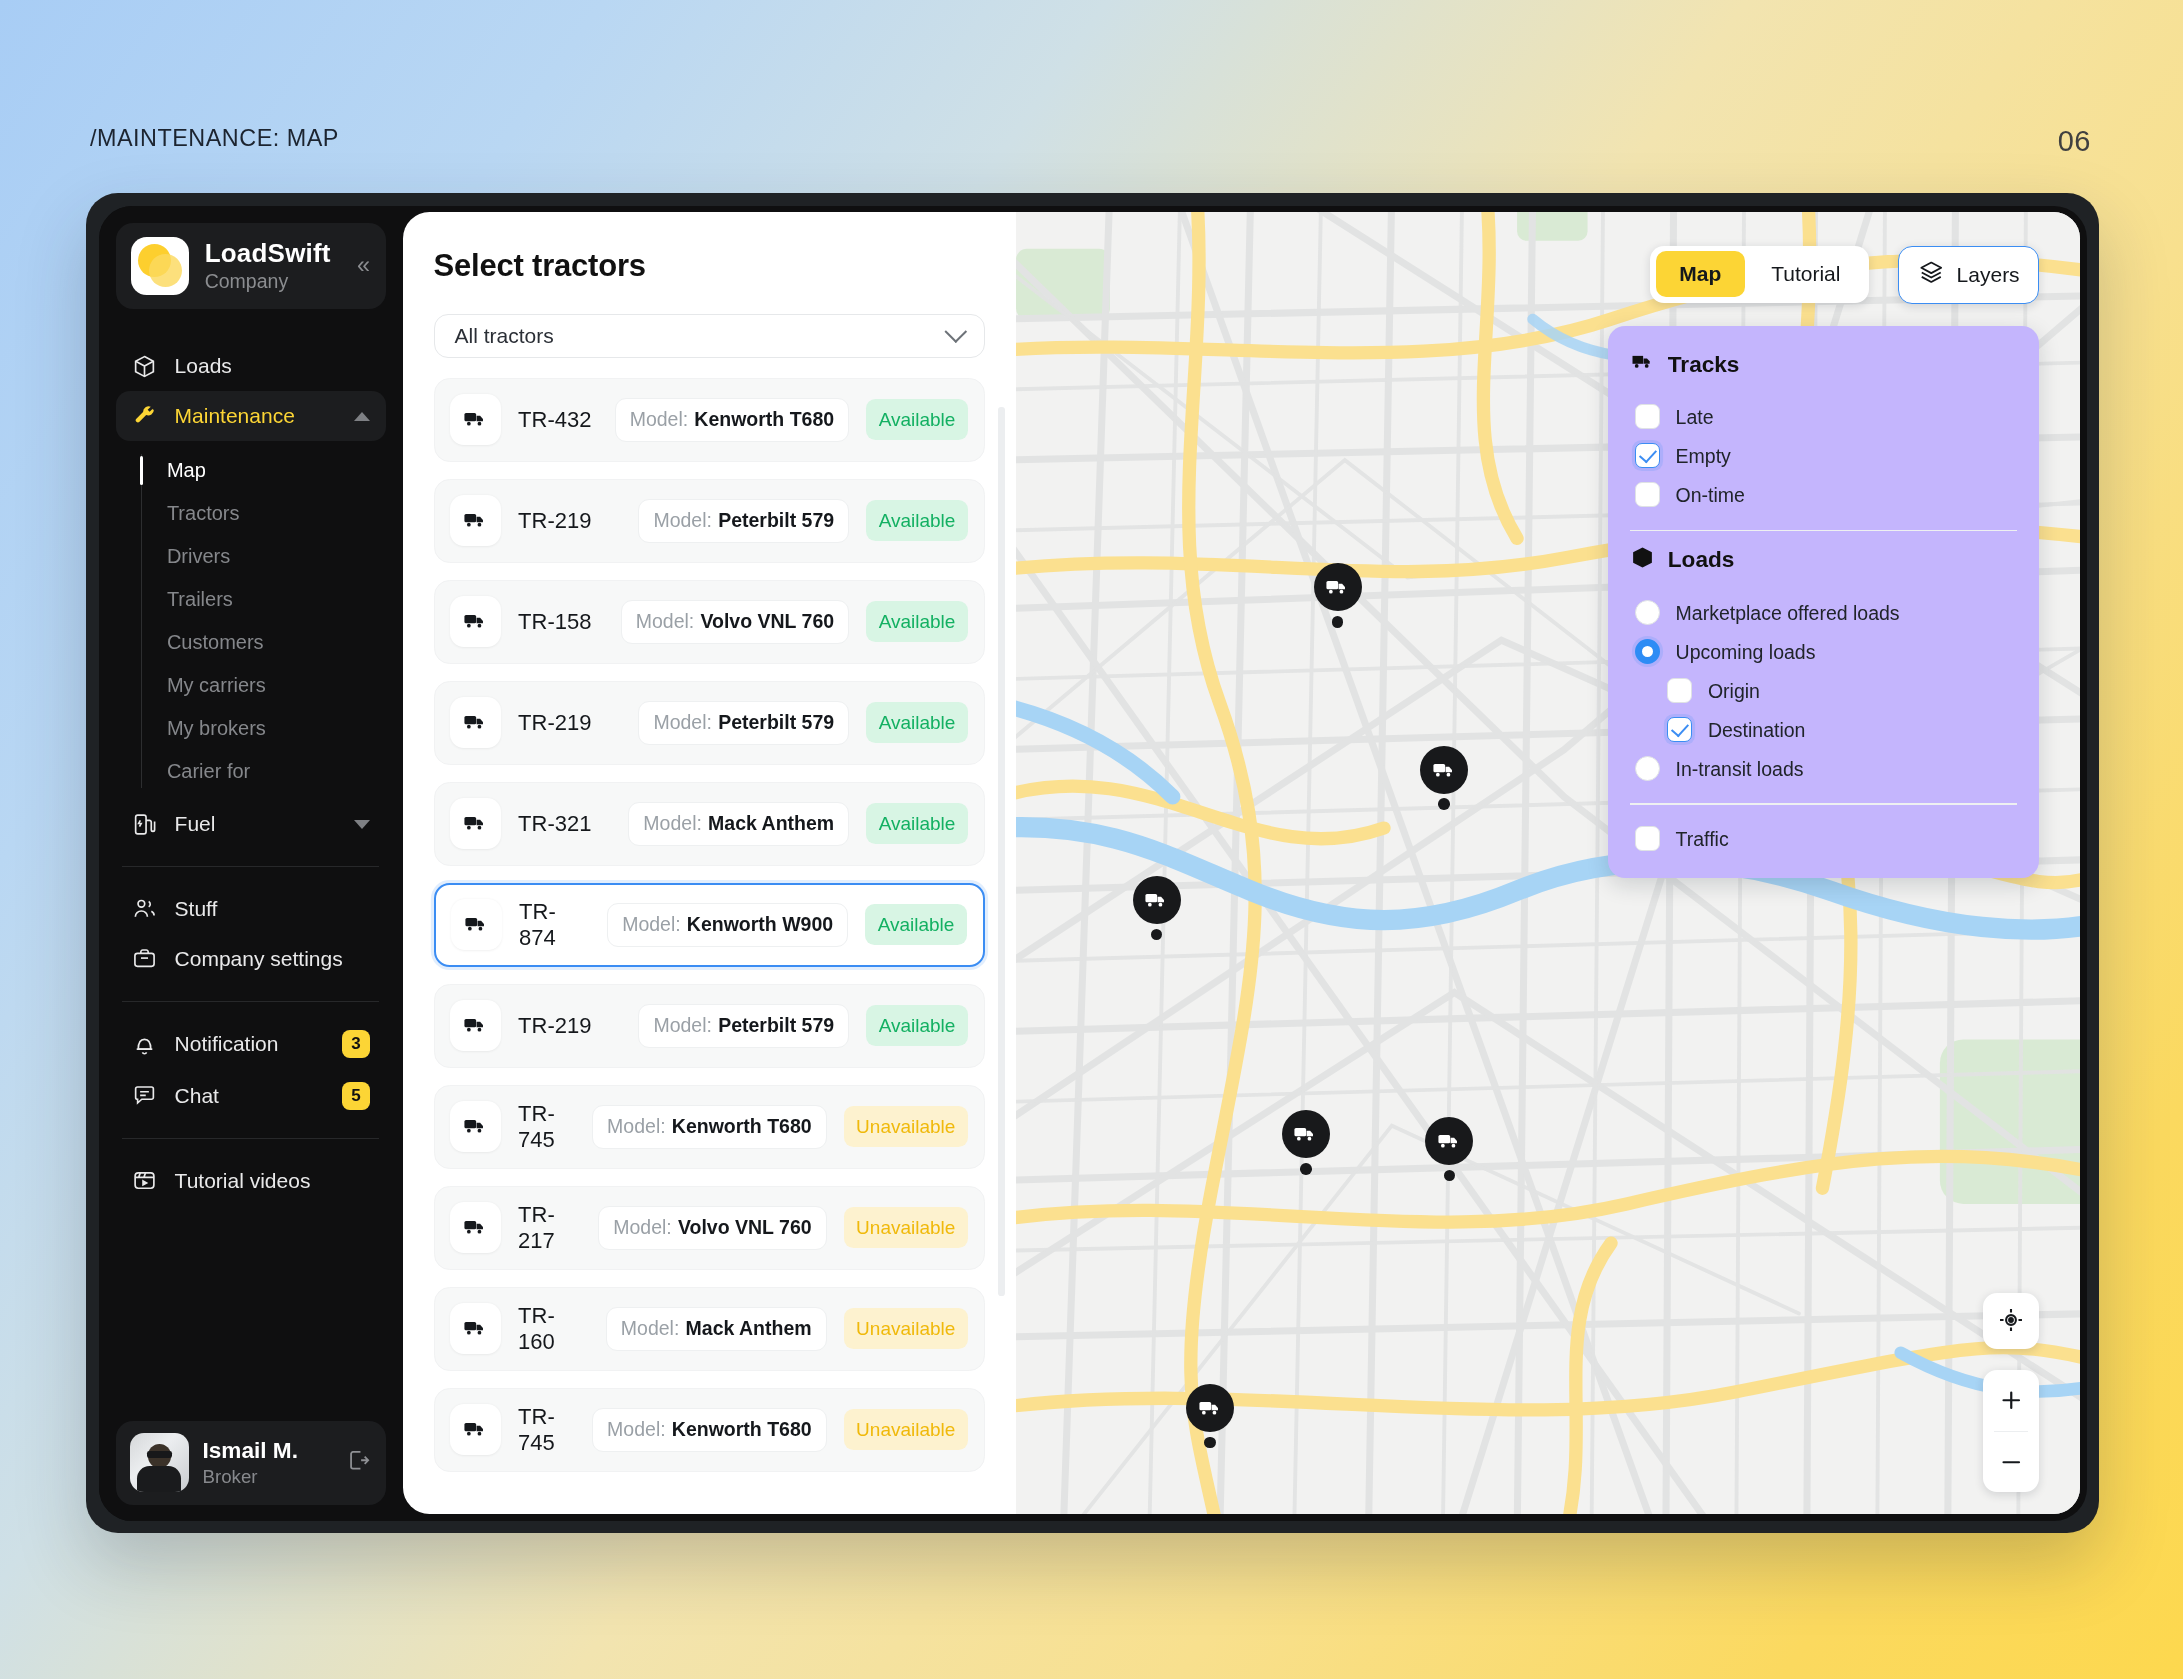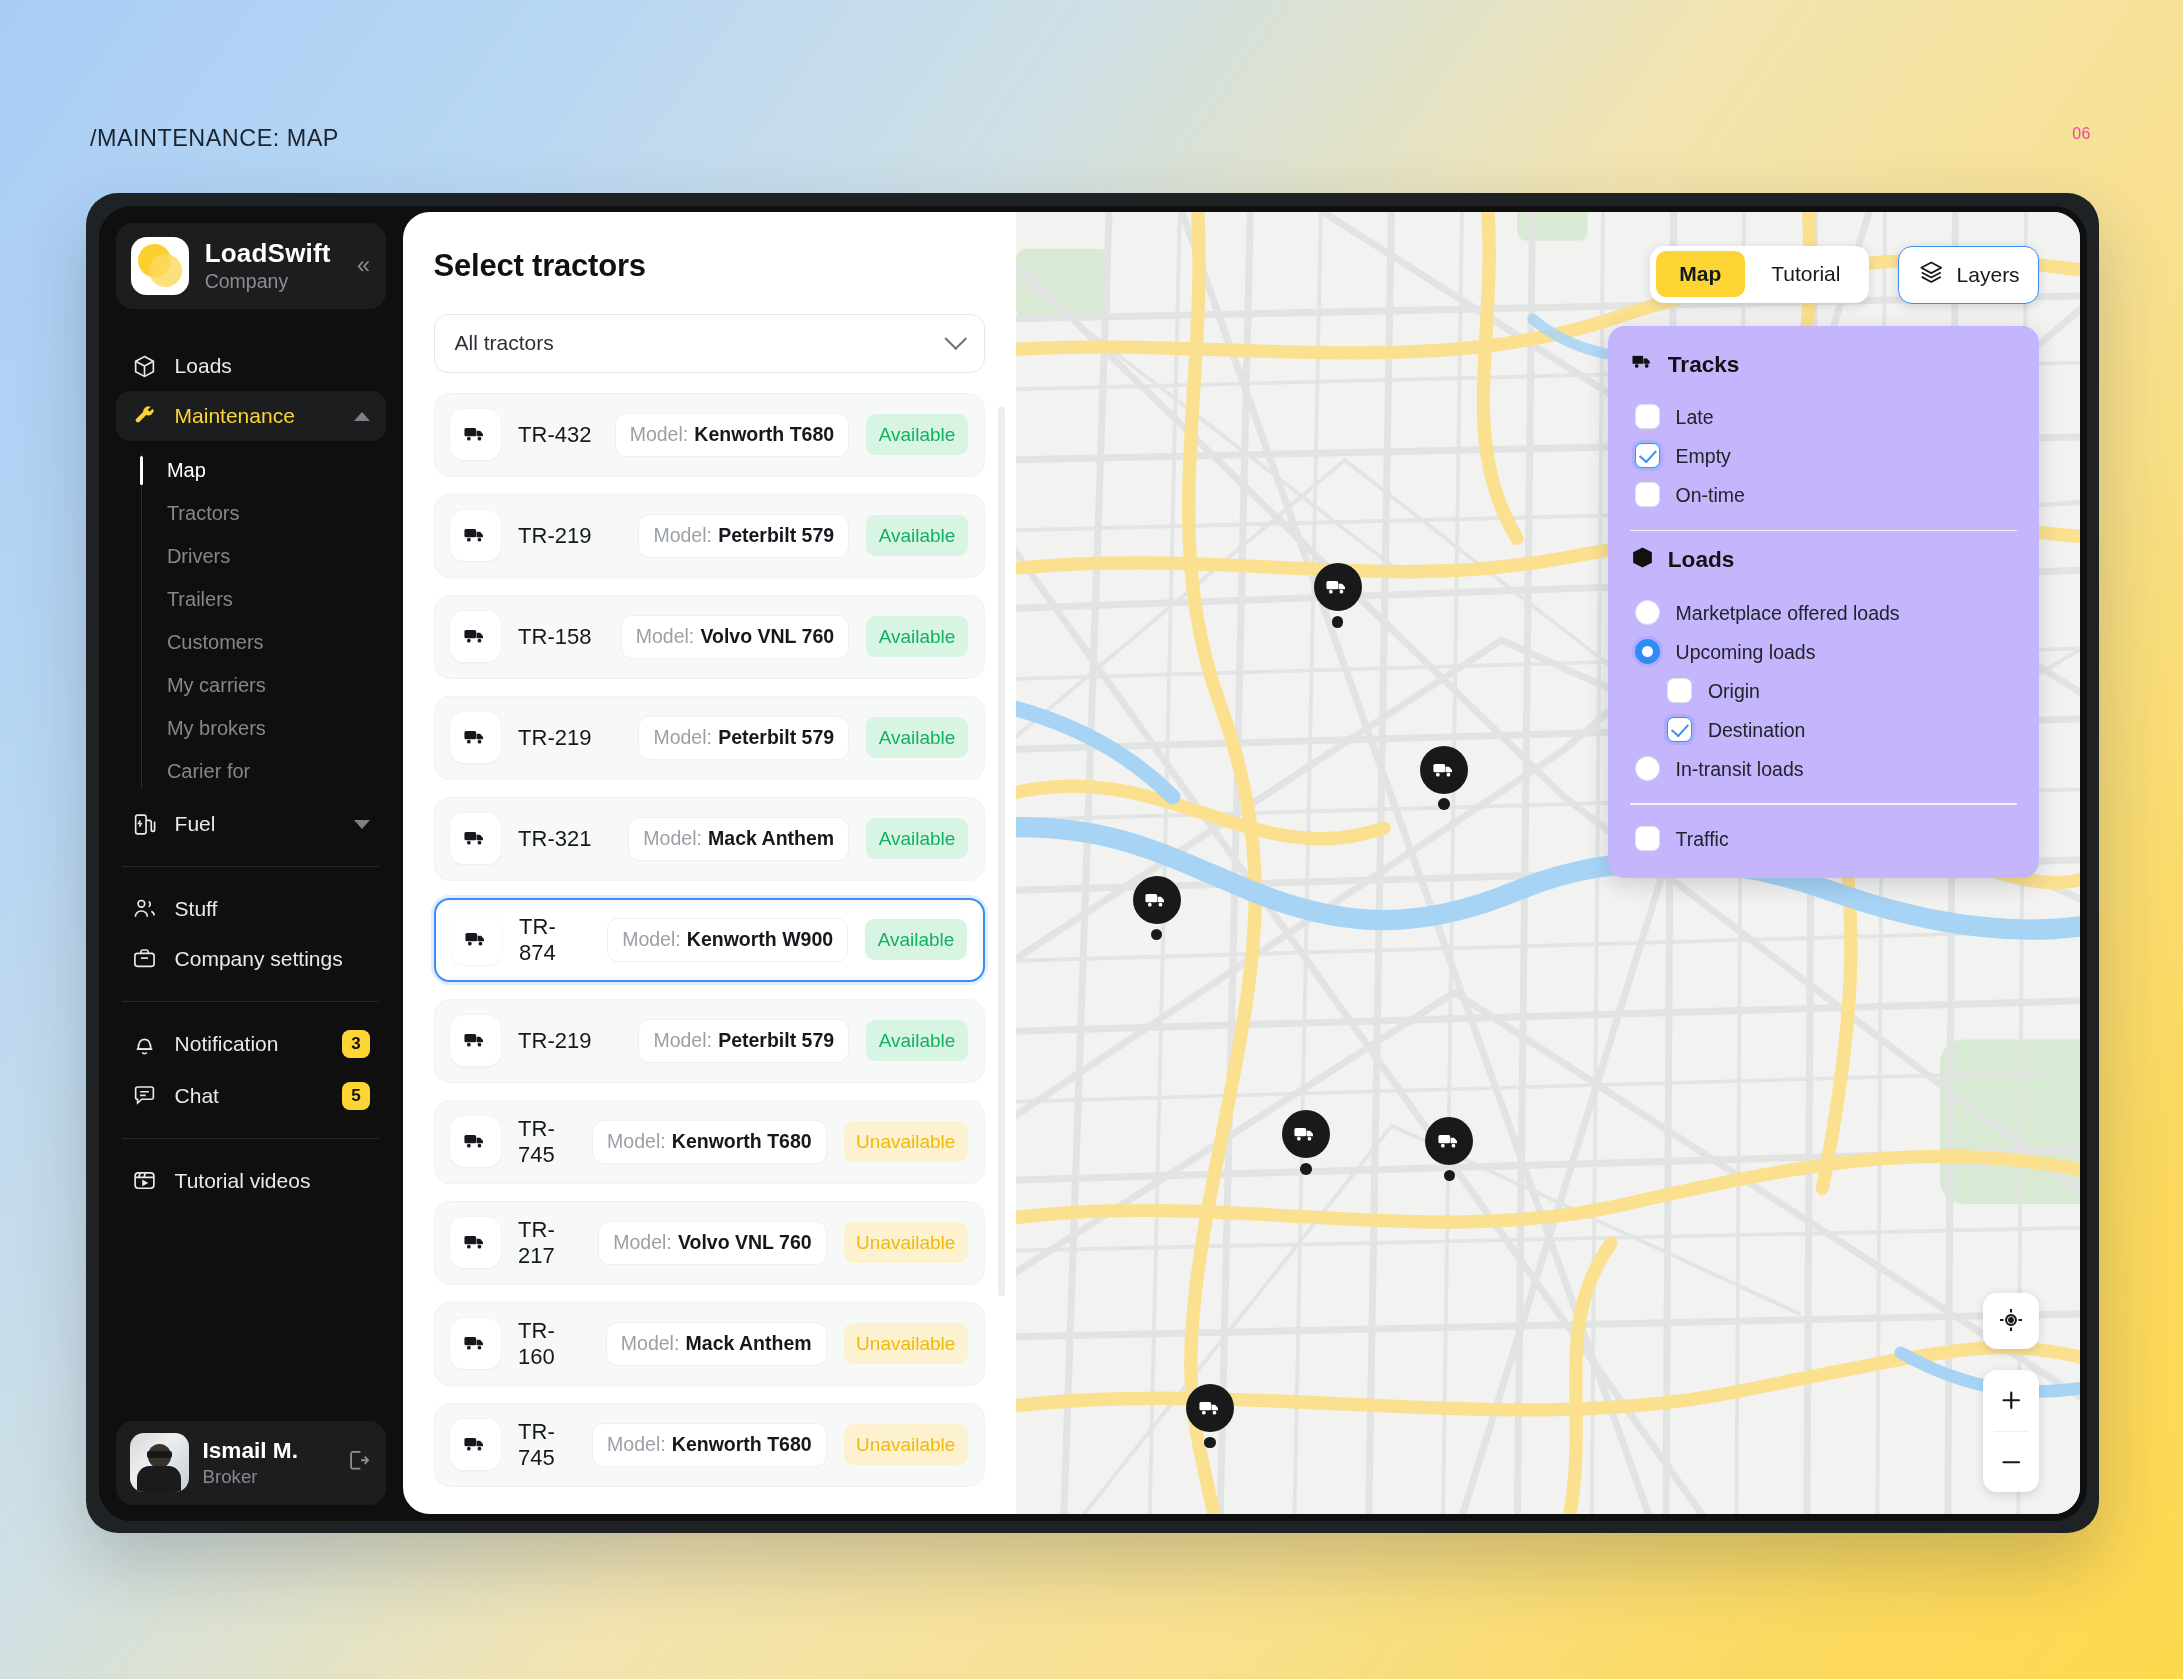--- a/index.html
+++ b/index.html
@@ -11,21 +11,21 @@
     position: relative;
   }
 
   
   .page-label {
     position: absolute; left: 90px; top: 125px;
     font-size: 23.4px; letter-spacing: 0.5px; color: #1c2430; font-weight: 400;
   }
   .page-num {
     position: absolute; right: 92px; top: 125px;
-    font-size: 16px; letter-spacing: 0.5px; color: #ec4899; font-weight: 400;
+    font-size: 29px; letter-spacing: 0.5px; color: #404040; font-weight: 400;
   }
 
   
   .device {
     position: absolute; left: 86px; top: 193px;
     width: 2013px; height: 1340px;
     background: #1f2225;
     border-radius: 32px;
     padding: 12.5px;
     box-shadow: 0 31px 70px rgba(30,40,60,.22);
@@ -126,21 +126,21 @@
     border-radius: 26.5px 0 0 26.5px;
     margin: 6.2px 0 6.2px 0;
     padding: 36px 0 0 0;
     display: flex; flex-direction: column;
     position: relative;
   }
   .list-title { font-size: 31px; font-weight: 700; color: #111; padding: 0 31px; letter-spacing: -0.2px; }
   .select-box {
     margin: 30px 31px 0 31px;
     border: 1.2px solid #e6e8ea; border-radius: 14px;
-    height: 59px; display: flex; align-items: center; justify-content: space-between;
+    height: 44px; display: flex; align-items: center; justify-content: space-between;
     padding: 0 20px; font-size: 21px; color: #2b2f36; cursor: pointer;
   }
   .chev { width: 15.6px; height: 15.6px; border-right: 2.3px solid #6d7278; border-bottom: 2.3px solid #6d7278; transform: rotate(45deg) translate(-3.1px,-3.1px); }
 
   .rows { margin-top: 20px; padding: 0 31px 0 31px; flex: 1; overflow: hidden; position: relative; }
   .row {
     background: #f7f8f8; border: 1.2px solid #f1f2f3; border-radius: 15.6px;
     height: 84px; margin-bottom: 17px;
     display: flex; align-items: center; padding: 0 15.6px; gap: 17px;
     cursor: pointer;

